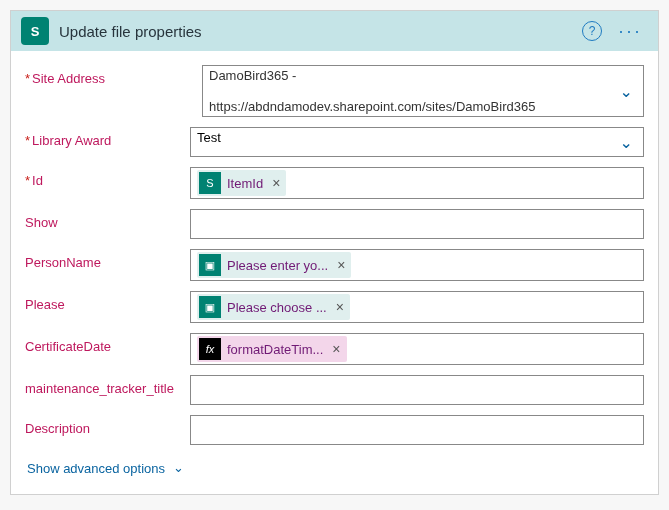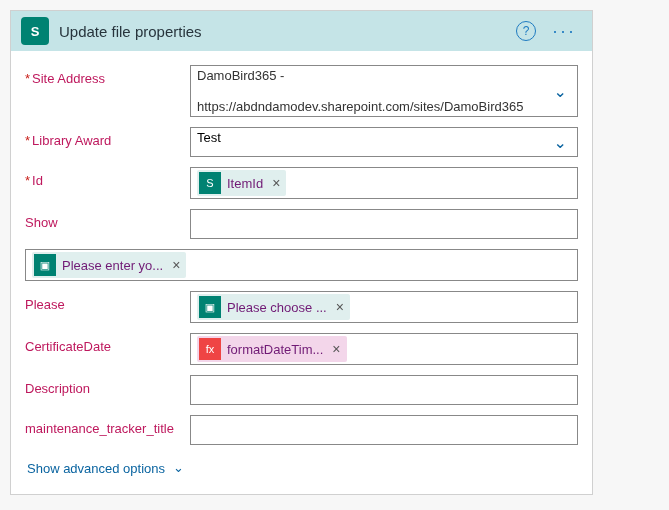--- a/index.html
+++ b/index.html
@@ -7,21 +7,21 @@
     margin: 0;
     font-family: "Segoe UI", -apple-system, sans-serif;
     font-size: 13px;
     background: #f7f7f7;
     padding: 10px;
     width: 669px;
   }
   .card {
     border: 1px solid #d0d0d0;
     background: #fff;
-    width: 583px;
+    width: 649px;
   }
   .header {
     background: #c5e4e7;
     display: flex;
     align-items: center;
     padding: 6px 10px;
     gap: 10px;
   }
   .header-icon {
     width: 28px; height: 28px;
@@ -46,42 +46,42 @@
   .label.req::before { content:"*"; color:#c9201a; margin-right:2px; }
   .field {
     flex: 1;
     border: 1px solid #888;
     min-height: 30px;
     display: flex;
     padding: 2px 6px;
     position: relative;
     background:#fff;
   }
-  .field.tall { min-height: 44px; flex-direction:column; align-items:flex-start; justify-content:center; gap:16px;}
+  .field.tall { min-height: 44px; flex-direction:column; align-items:flex-start; justify-content:center; gap:16px;margin-left:12px;}
   .field.tall div { width: calc(100% - 28px); }
   .chevron {
     position:absolute; right:10px; top:50%; transform: translateY(-50%);
     color:#0a64a0; font-size:16px; pointer-events:none;
   }
   .token {
     display:inline-flex; align-items:center;
     background:#e0efee;
     border-radius: 2px;
     padding: 2px 3px 2px 2px;
     height: 26px;
     gap:6px;
   }
   .token .ticon {
     width:22px; height:22px;
     background:#008272;
     display:inline-flex;align-items:center;justify-content:center;
     color:#fff; font-size:11px;
   }
   .token.fx { background:#f3d6ea; }
-  .token.fx .ticon { background:#ef4444; }
+  .token.fx .ticon { background:#000000; font-style: italic;}
   .token .tlabel { font-size: 13px; color:#701a75; max-width: 130px; white-space:nowrap; overflow:hidden; text-overflow:ellipsis;}
   .token .tclose { color:#555; padding:0 3px; cursor:pointer; font-size: 14px;}
   .advanced {
     display:inline-flex; align-items:flex-end;
     color:#0a64a0; padding: 6px 2px 14px 2px;
     cursor:pointer; gap:8px;
   }
   .chev-down { display:inline-block; color:#0a64a0; transform: translateY(-1px);}
   .line1, .line2 { font-size:13px; color:#333; }
 </style>
@@ -124,20 +124,21 @@
         </span>
       </div>
     </div>
 
     <div class="row">
       <div class="label">Show</div>
       <div class="field"></div>
     </div>
 
     <div class="row">
+      <div class="label">PersonName</div>
       <div class="field">
         <span class="token">
           <span class="ticon">▣</span>
           <span class="tlabel">Please enter yo...</span>
           <span class="tclose">×</span>
         </span>
       </div>
     </div>
 
     <div class="row">
@@ -156,26 +157,26 @@
       <div class="field">
         <span class="token fx">
           <span class="ticon">fx</span>
           <span class="tlabel">formatDateTim...</span>
           <span class="tclose">×</span>
         </span>
       </div>
     </div>
 
     <div class="row">
-      <div class="label">Description</div>
+      <div class="label">maintenance_tracker_title</div>
       <div class="field"></div>
     </div>
 
     <div class="row">
-      <div class="label">maintenance_tracker_title</div>
+      <div class="label">Description</div>
       <div class="field"></div>
     </div>
 
     <div class="advanced">
       <span>Show advanced options</span>
       <span class="chev-down">⌄</span>
     </div>
 
   </div>
 </div>

